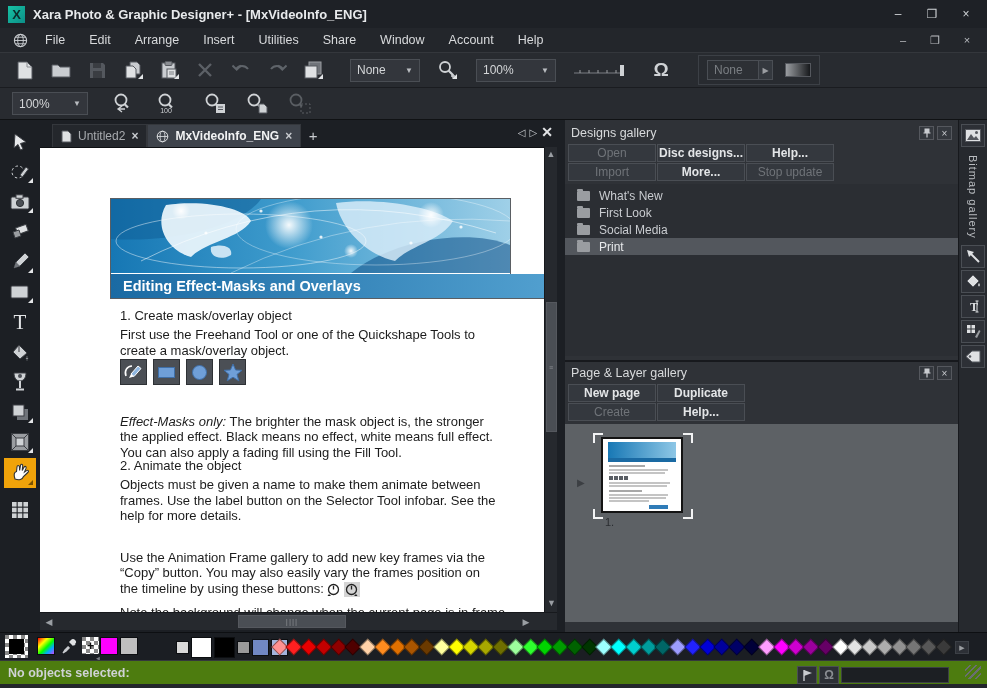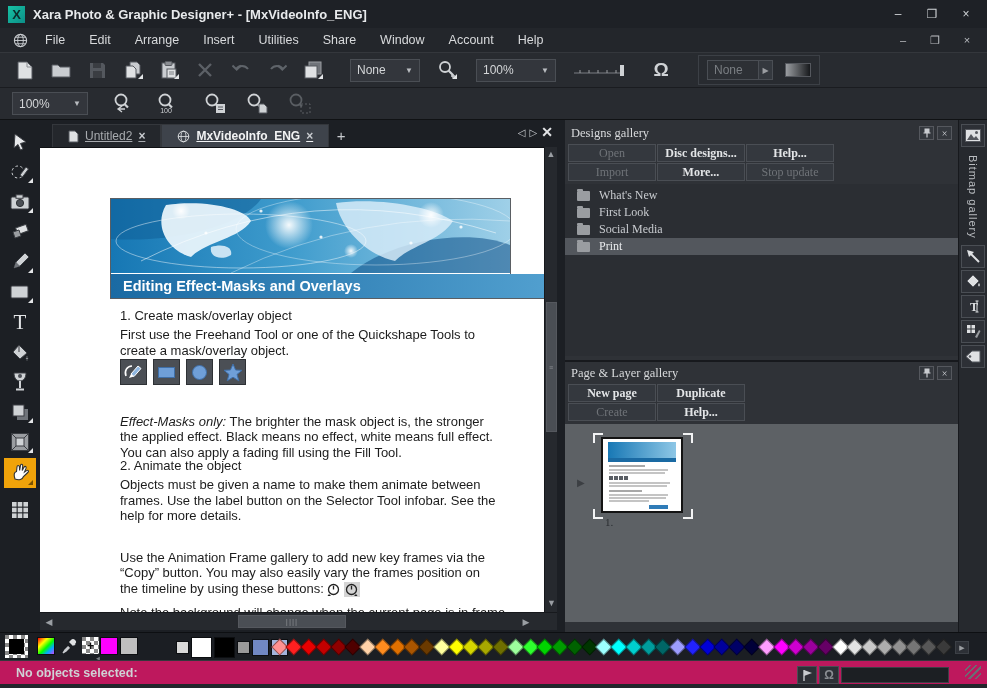--- a/index.html
+++ b/index.html
@@ -43,21 +43,21 @@
 
   
   #left-strip { left:0; top:0; width:40px; height:512px; background:#1c1f24; display:flex; flex-direction:column; align-items:center; padding-top:8px; }
   .tool { width:32px; height:28px; margin-bottom:2px; position:relative; }
   .tool.active { background:#f0a30a; height:30px; }
   .fly { position:absolute; right:3px; bottom:3px; width:0; height:0; border-left:5px solid transparent; border-bottom:5px solid #e3e5e7; }
 
   
   #doc-area { left:40px; top:0; width:517px; height:512px; }
   #tabbar { left:0; top:0; width:517px; height:27px; background:#1c1f24; display:flex; align-items:flex-end; padding-left:12px; }
-  .tab { height:23px; display:flex; align-items:center; padding:0 15px; gap:6px; font-size:12px; color:#a8abaf; background:#24272c; border:1px solid #34373c; border-bottom:none;text-decoration:underline; }
+  .tab { height:23px; display:flex; align-items:center; padding:0 8px; gap:6px; font-size:12px; color:#a8abaf; background:#24272c; border:1px solid #34373c; border-bottom:none; }
   .tab.active { background:#3e434b; color:#f2f3f4; font-weight:bold; }
   .tabclose { font-size:12px; font-weight:bold; color:#c9ccd0; }
   .newtab { width:24px; height:23px; color:#c9ccd0; font-size:15px; }
   #tabnav { position:absolute; right:4px; top:4px; display:flex; gap:4px; align-items:center; }
   .tabnav-arr { color:#c9ccd0; font-size:10px; }
   #canvas { left:0; top:27px; width:504px; height:465px; background:#ffffff; border-top:1px solid #0e1013; overflow:hidden; }
 
   
   #doc-header-img { left:70px; top:50px; width:401px; height:76px; border:1px solid #5a5e63; border-bottom:none; }
   #doc-banner { left:70px; top:126px; width:470px; height:25px; background:linear-gradient(90deg,#1a6aa3,#55a3d2); color:#ffffff; font-weight:bold; font-size:14.5px; display:flex; align-items:center; padding-left:12px; border:1px solid #5a5e63; border-top:none; }
@@ -65,21 +65,21 @@
   .doc-h { color:#1c1c1c; font-size:13px; }
   .shapebox { width:27px; height:26px; background:#4b4f55; border:1px solid #2e3135; margin-right:6px; }
   .clockbox { display:inline-flex; width:16px; height:15px; vertical-align:-3px; margin-left:2px; background:#d4d4d4; align-items:center; justify-content:center; }
 
   
   .sb-track-v { background:#26292e; }
   .sb-thumb { background:#4a4e54; border:1px solid #55585e; }
   .sb-arrow { color:#9a9ea3; font-size:9px; }
 
   
-  #right-panels { left:565px; top:0; width:393px; height:512px; background:#2f3237;font-family:Liberation Serif, serif; }
+  #right-panels { left:565px; top:0; width:393px; height:512px; background:#2f3237; }
   .panel-header { height:22px; display:flex; align-items:center; padding:0 6px; color:#d8dadc; font-size:12.5px; }
   .panel-hicons { margin-left:auto; display:flex; gap:3px; }
   .phbtn { width:15px; height:14px; border:1px solid #55585e; background:#34383e; color:#c9ccd0; font-size:10px; }
   .gbtn { width:88px; height:18px; background:#34383e; border:1px solid #4a4e54; color:#e3e5e7; font-weight:bold; font-size:12px; margin-right:1px; }
   .gbtn.dis { color:#6f7378; font-weight:normal; }
   .gal-list { background:#2b2e33; }
   .gal-row { height:17px; display:flex; align-items:center; padding-left:12px; gap:9px; color:#c9ccd0; font-size:12px; }
   .gal-row.sel { background:#53575d; color:#e8eaec; }
   .folder-ic { width:13px; height:10px; background:#9a9da1; border-radius:1px; position:relative; }
   .folder-ic::before { content:""; position:absolute; left:0; top:-2px; width:6px; height:2px; background:#9a9da1; border-radius:1px 1px 0 0; }
@@ -92,21 +92,21 @@
   #strip-vlabel { writing-mode:vertical-rl; font-size:11px; color:#b9bcc0; letter-spacing:1px; margin:6px 0; }
 
   
   #palette { left:0; top:632px; width:987px; height:28px; background:#1b1e23; border-top:1px solid #0d0f12; }
   .checker { background-image:linear-gradient(45deg,#fff 25%,transparent 25%,transparent 75%,#fff 75%),linear-gradient(45deg,#fff 25%,#888 25%,#888 75%,#fff 75%); background-size:8px 8px; background-position:0 0,4px 4px; }
   .sq { border:1px solid #0c0e11; }
   .dia-w { width:14.78px; height:26px; position:relative; flex:none; }
   .dia { position:absolute; left:1.5px; top:7px; width:11.5px; height:11.5px; transform:rotate(45deg); border:1px solid rgba(0,0,0,.45); }
 
   
-  #statusbar { left:0; top:660px; width:987px; height:24px; background:#be185d; border-top:1px solid #34373c; display:flex; align-items:center; padding-left:16px; }
+  #statusbar { left:0; top:660px; width:987px; height:24px; background:#4d7c0f; border-top:1px solid #34373c; display:flex; align-items:center; padding-left:8px; }
   #status-text { font-size:12.5px; font-weight:bold; color:#cfd2d5; }
   .stbtn { width:20px; height:18px; border:1px solid #4a4e54; background:#2d3036; margin-right:2px; }
   #status-input { width:108px; height:16px; background:#1c1f23; border:1px solid #3c4046; }
   #resize-grip { position:absolute; right:6px; bottom:5px; width:16px; height:14px;
     background:repeating-linear-gradient(135deg,transparent 0 3px,#6a6e73 3px 4.5px); }
 </style>
 </head>
 <body>
 
 <div id="titlebar" class="abs">

